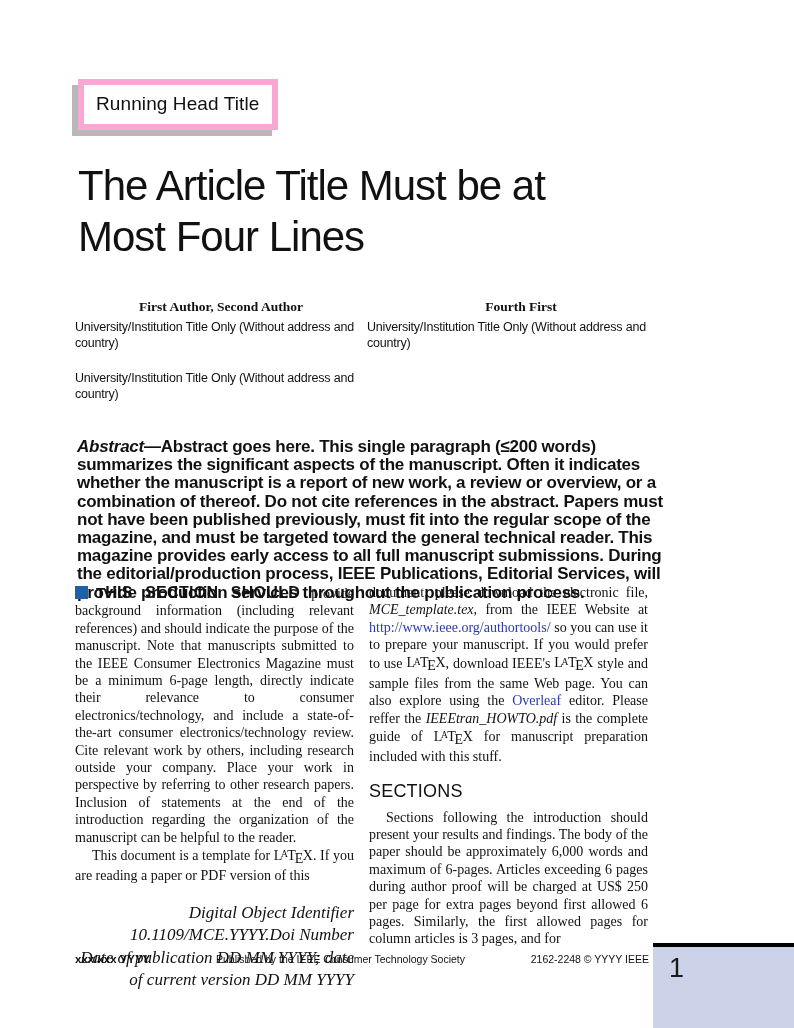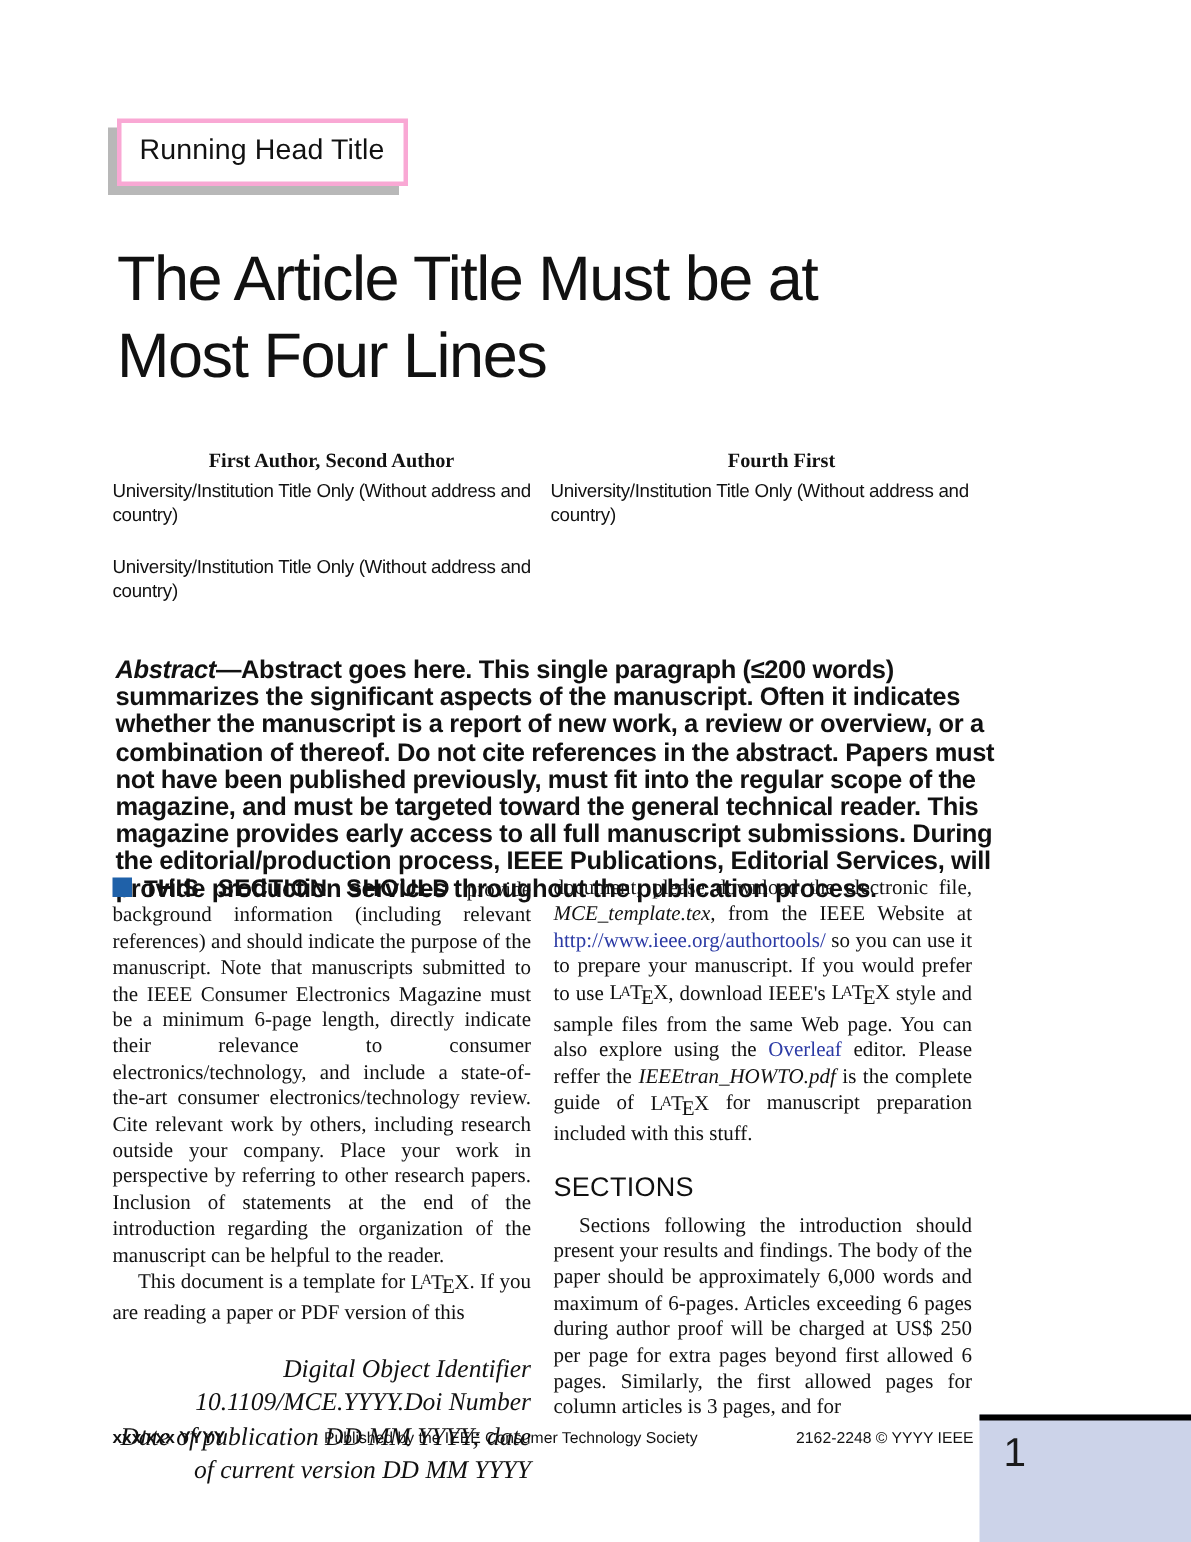--- a/index.html
+++ b/index.html
@@ -12,21 +12,21 @@
   body{
     width:794px;height:1028px;background:#ffffff;
     font-family:"Liberation Serif", serif;color:#111;
     position:relative;overflow:hidden;
   }
   .page{position:absolute;inset:0;background:#fff;}
 
   
   .runhead{
     position:absolute;left:78px;top:79px;
-    background:#fff;border:3px solid #f9a8d4;
+    background:#fff;border:6px solid #f9a8d4;
     box-shadow:-6px 6px 0 var(--shadow-gray);
     padding:8px 13px 9px 12px;
     font-family:"Liberation Sans", sans-serif;
     font-size:19px;letter-spacing:0.1px;
   }
 
   
   .title{
     position:absolute;left:74px;top:156px;width:560px;margin:4px;
     font-family:"Liberation Sans", sans-serif;

